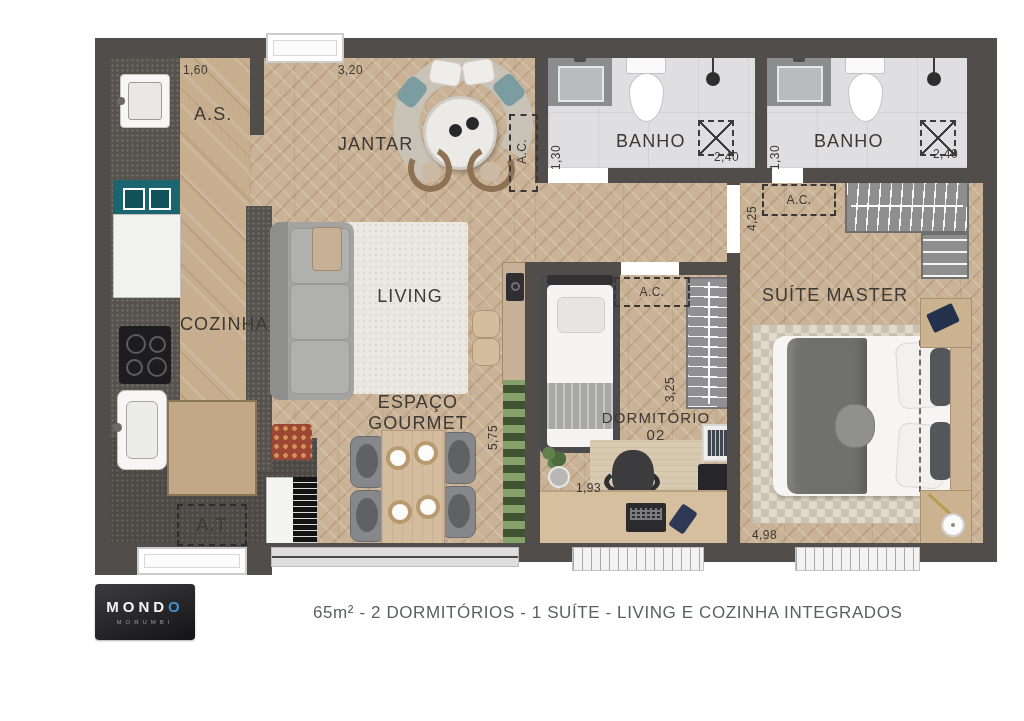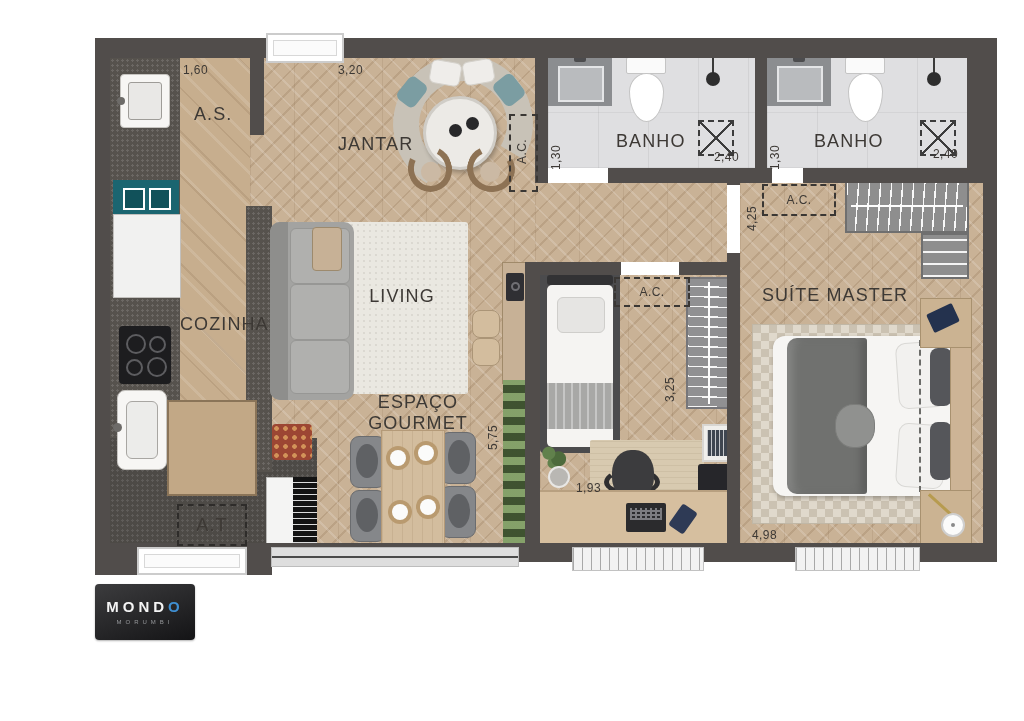--- a/index.html
+++ b/index.html
@@ -207,20 +207,24 @@
   <div class="f" style="left:540px;top:490px;width:187px;height:56px;background:#d6bf9f;border-top:2px solid #b8a080;box-sizing:border-box;z-index:4"></div>
   <div class="f" style="left:626px;top:503px;width:40px;height:29px;background:#2b2b2d;border-radius:2px;z-index:4">
     <div style="position:absolute;left:4px;top:5px;right:4px;height:12px;background-image:repeating-linear-gradient(90deg,#7c7c80 0 2px, transparent 2px 5px), repeating-linear-gradient(0deg,#7c7c80 0 2px, transparent 2px 4px)"></div>
   </div>
   <div class="f" style="left:674px;top:506px;width:18px;height:26px;background:#2e3a55;border-radius:3px;transform:rotate(35deg);z-index:4"></div>
   <div class="f" style="left:702px;top:424px;width:30px;height:38px;background:#f0efec;border:2px solid #d8d6d2;box-sizing:border-box">
     <div style="position:absolute;left:3px;top:4px;width:20px;height:26px;background:#3f4650;background-image:repeating-linear-gradient(90deg, rgba(255,255,255,.7) 0 1px, transparent 1px 4px)"></div>
   </div>
   <div class="f" style="left:698px;top:464px;width:34px;height:36px;background:#26262a;border-radius:3px"></div>
   <div class="dim vlbl" style="left:663px;top:356px;width:14px;height:46px">3,25</div>
+  <div class="abs ctr" style="left:588px;top:405px;width:136px;height:42px;z-index:8;flex-direction:column">
+    <span class="lbl" style="position:static;font-size:15px">DORMITÓRIO</span>
+    <span class="lbl" style="position:static;font-size:15px">02</span>
+  </div>
   <div class="dim" style="left:576px;top:481px">1,93</div>
 
   <div class="f" style="left:752px;top:324px;width:170px;height:198px;background:repeating-conic-gradient(#e0d9cc 0% 25%, #cbc2b2 0% 50%) 0 0/16px 16px;border:1px solid #c0b7a6"></div>
   <div class="f" style="left:773px;top:336px;width:184px;height:160px;background:#f6f5f3;border-radius:12px 2px 2px 12px;box-shadow:1px 2px 4px rgba(0,0,0,.25)">
     <div style="position:absolute;left:14px;top:2px;width:80px;height:156px;background:#70716f;border-radius:10px 3px 3px 10px;box-shadow:inset -6px 0 8px rgba(0,0,0,.18), inset 6px 0 8px rgba(255,255,255,.15)"></div>
     <div style="position:absolute;left:124px;top:6px;width:46px;height:64px;background:#f2f1ef;border:1px solid #d9d8d5;border-radius:10px;transform:rotate(-4deg)"></div>
     <div style="position:absolute;left:124px;top:88px;width:46px;height:62px;background:#f2f1ef;border:1px solid #d9d8d5;border-radius:10px;transform:rotate(4deg)"></div>
     <div style="position:absolute;left:157px;top:12px;width:22px;height:58px;background:#55565a;border-radius:8px"></div>
     <div style="position:absolute;left:157px;top:86px;width:22px;height:58px;background:#55565a;border-radius:8px"></div>
     <div style="position:absolute;left:62px;top:68px;width:38px;height:42px;background:#90918f;border:1px solid #7c7d7b;border-radius:45%"></div>
@@ -272,25 +276,26 @@
   <div class="win" style="left:137px;top:547px;width:106px;height:24px"></div>
   <div class="abs" style="left:271px;top:547px;width:246px;height:18px;z-index:6;background:linear-gradient(180deg,#dedede 0 42%, #4a4a4a 42% 58%, #dedede 58%);border:1px solid #bdbdbd"></div>
   <div class="louver" style="left:572px;top:547px;width:130px;height:22px"></div>
   <div class="louver" style="left:795px;top:547px;width:123px;height:22px"></div>
 
   <div class="dim" style="left:183px;top:63px">1,60</div>
   <div class="lbl" style="left:194px;top:104px">A.S.</div>
   <div class="dim" style="left:338px;top:63px">3,20</div>
   <div class="lbl" style="left:338px;top:134px">JANTAR</div>
   <div class="lbl" style="left:180px;top:314px">COZINHA</div>
-  <div class="lbl ctr" style="left:356px;top:288px;width:92px;height:16px">LIVING</div>
+  <div class="lbl ctr" style="left:364px;top:288px;width:92px;height:16px">LIVING</div>
   <div class="abs ctr" style="left:366px;top:396px;width:104px;height:34px;z-index:8;flex-direction:column">
     <span class="lbl" style="position:static">ESPAÇO</span>
     <span class="lbl" style="position:static">GOURMET</span>
   </div>
   <div class="dim vlbl" style="left:486px;top:404px;width:14px;height:46px">5,75</div>
 
   <div class="abs" style="left:95px;top:584px;width:100px;height:56px;background:linear-gradient(160deg,#3c3c3e,#141416);border-radius:4px;box-shadow:0 1px 2px rgba(0,0,0,.3);display:flex;flex-direction:column;align-items:center;justify-content:center">
     <div style="color:#f4f4f4;font-size:15px;font-weight:bold;letter-spacing:4px;line-height:16px"><span>MOND</span><span style="color:#3f8fd2">O</span></div>
     <div style="color:#96989b;font-size:6px;letter-spacing:4px;margin-top:4px">MORUMBI</div>
   </div>
+  <div class="ft-text" style="left:313px;top:603px">65m² - 2 DORMITÓRIOS - 1 SUÍTE - LIVING E COZINHA INTEGRADOS</div>
 
 </div>
 
 </body></html>

